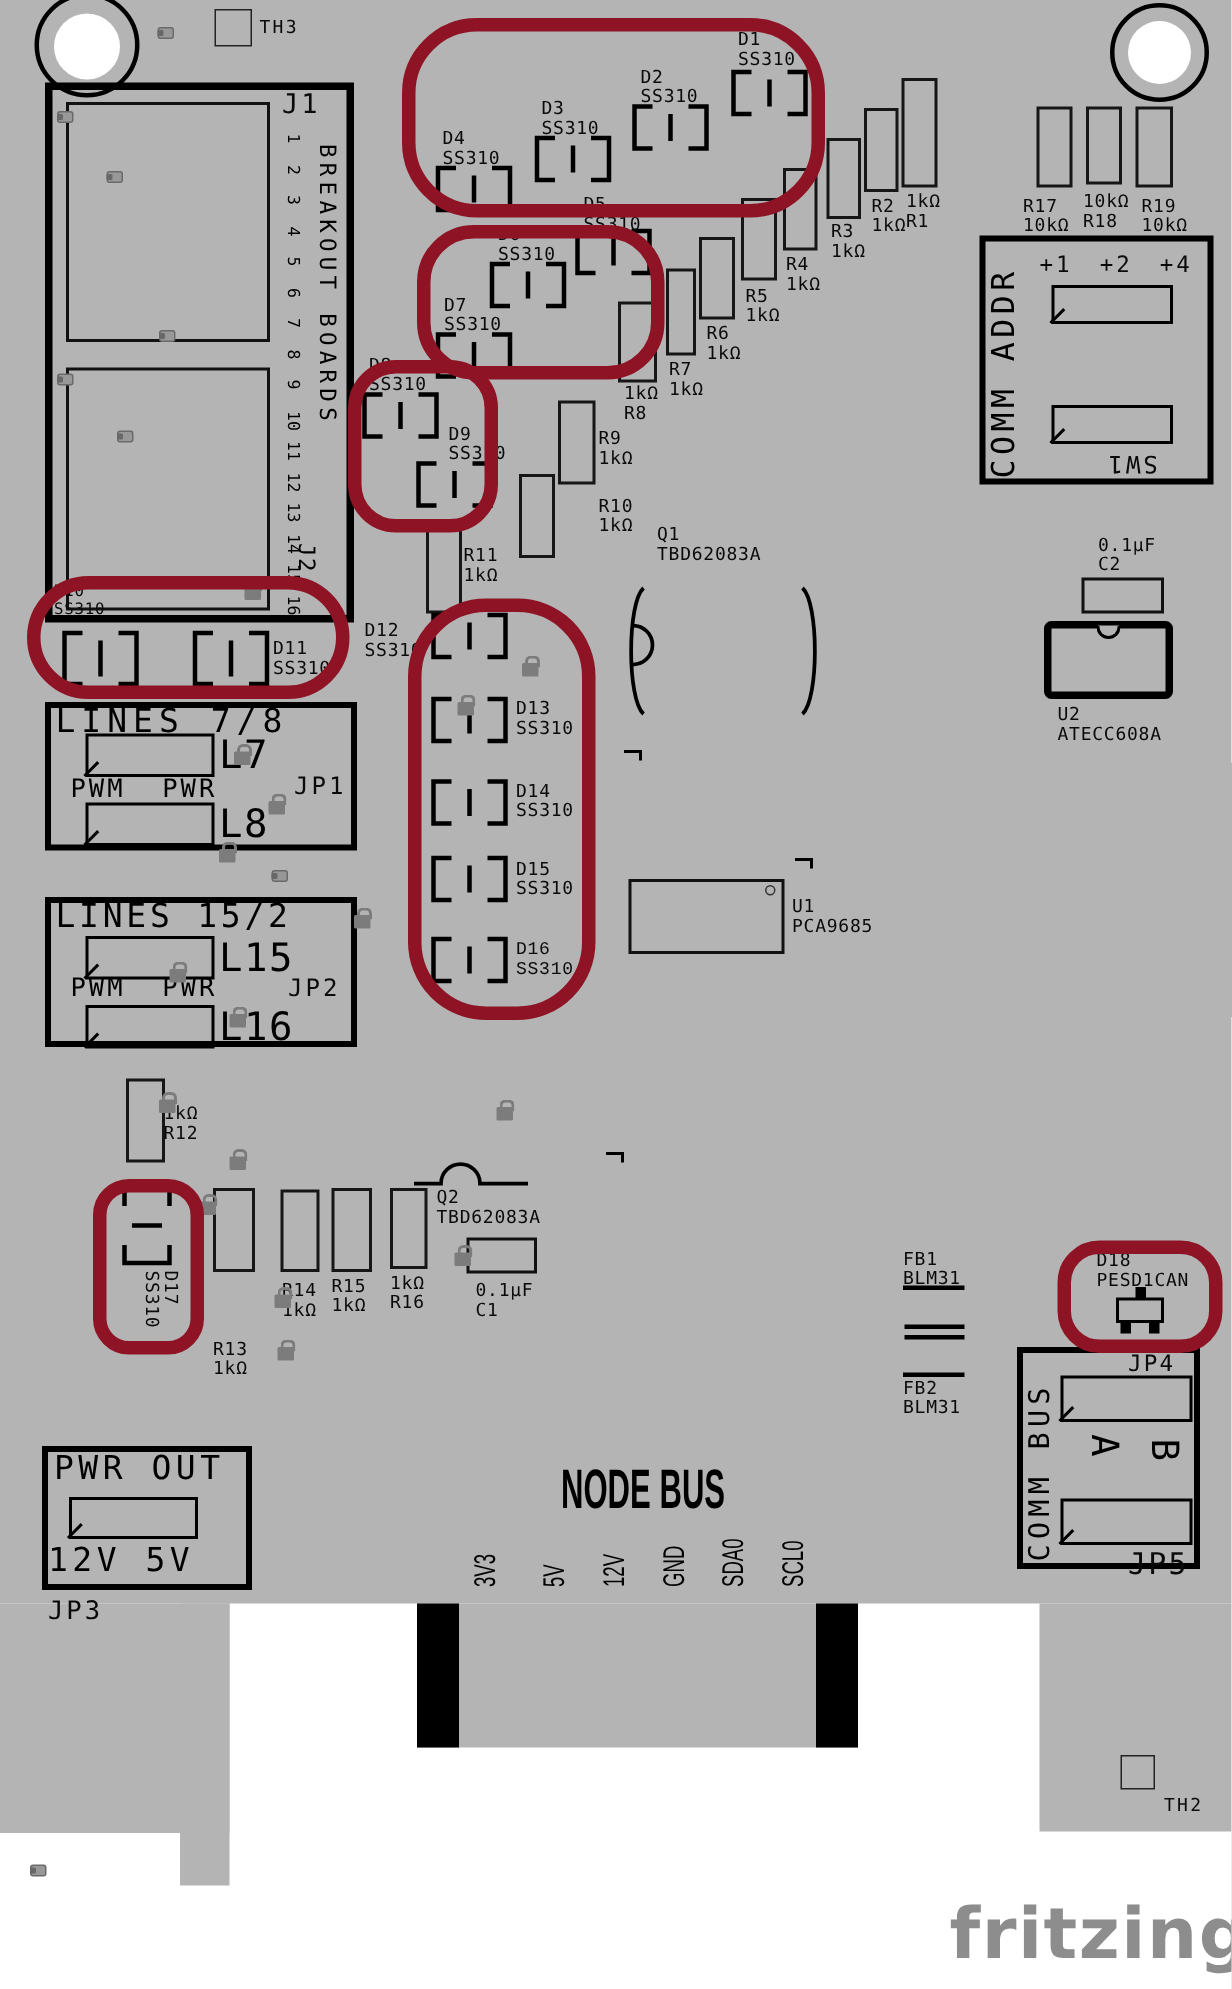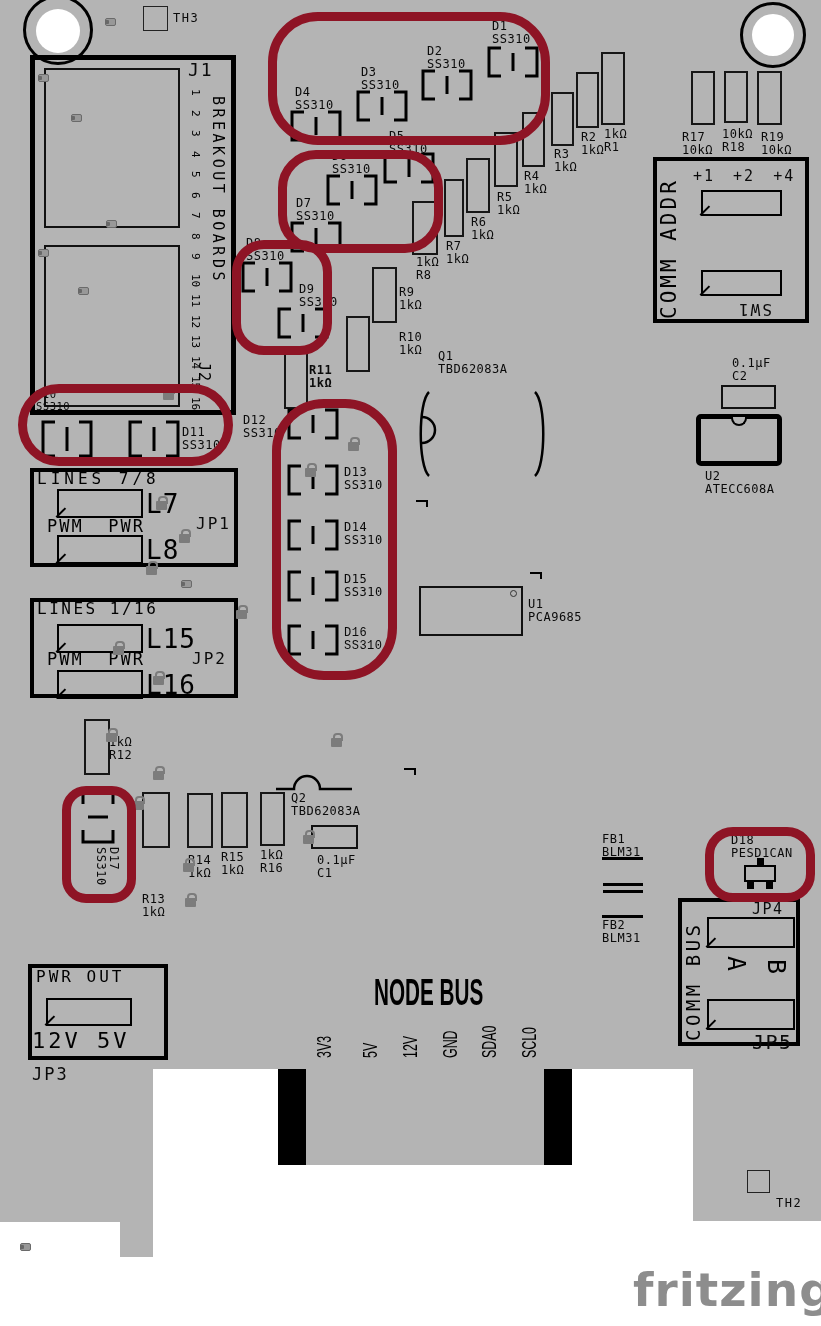--- a/index.html
+++ b/index.html
@@ -4,21 +4,21 @@
 <style>
   html,body{margin:0;padding:0;background:#fff;}
   body{width:821px;height:1326px;position:relative;font-family:"DejaVu Sans Mono",monospace;overflow:hidden;}
   #stage{position:absolute;left:0;top:0;width:821px;height:1326px;}
   *{box-sizing:border-box;}
   .gray{position:absolute;background:#b4b4b4;}
   .tab{position:absolute;background:#000;}
   .abs{position:absolute;}
   .lbl{position:absolute;color:#0a0a0a;font:12px "DejaVu Sans Mono",monospace;line-height:1.12;letter-spacing:0.5px;white-space:pre;}
   .lbl span{display:block;}
-  .big{position:absolute;color:#000;font-family:"DejaVu Sans Mono",monospace;font-size:16px;letter-spacing:4px;white-space:pre;line-height:1;}
+  .big{position:absolute;color:#000;font-family:"DejaVu Sans Mono",monospace;font-size:22px;letter-spacing:4px;white-space:pre;line-height:1;}
   .box{position:absolute;border:4px solid #000;background:transparent;}
   .sq{position:absolute;border:1.5px solid #222;}
   .sq2{position:absolute;border:2px solid #111;}
   .slot{position:absolute;border:2.5px solid #000;}
   .slot i{position:absolute;left:-2px;bottom:-2px;width:13px;height:2px;background:#000;transform:rotate(-45deg);transform-origin:left bottom;}
   .vtext{position:absolute;writing-mode:vertical-rl;color:#000;font-family:"DejaVu Sans Mono",monospace;white-space:pre;line-height:1;}
   .rot-90{position:absolute;transform:rotate(-90deg);transform-origin:0 0;white-space:nowrap;color:#000;font-family:"DejaVu Sans Mono",monospace;line-height:1;}
   .rot90{position:absolute;transform:rotate(90deg);transform-origin:0 0;white-space:nowrap;color:#000;font-family:"DejaVu Sans Mono",monospace;line-height:1;}
   .rot180{transform:rotate(180deg);}
   .hole{position:absolute;border:3px solid #000;border-radius:50%;}
@@ -134,21 +134,21 @@
     </div>
   <div class="big" style="left:146px;top:491px;font-size:26px;letter-spacing:1px">L7</div>
   <div class="big" style="left:47px;top:518px;font-size:17px;letter-spacing:2px">PWM  PWR</div>
   <div class="lbl" style="left:196px;top:515px;font-size:16px;letter-spacing:2px">JP1</div>
   <div class="slot" style="left:57px;top:535px;width:86px;height:29px">
       <i></i>
     </div>
   <div class="big" style="left:146px;top:537px;font-size:26px;letter-spacing:1px">L8</div>
 
   <div class="box" style="left:30px;top:598px;width:208px;height:100px"></div>
-  <div class="big" style="left:37px;top:601px;letter-spacing:2.5px">LINES 1/16</div>
+  <div class="big" style="left:37px;top:601px;letter-spacing:2.5px">LINES 15/2</div>
   <div class="slot" style="left:57px;top:624px;width:86px;height:29px">
       <i></i>
     </div>
   <div class="big" style="left:146px;top:626px;font-size:26px;letter-spacing:1px">L15</div>
   <div class="big" style="left:47px;top:651px;font-size:17px;letter-spacing:2px">PWM  PWR</div>
   <div class="lbl" style="left:192px;top:650px;font-size:16px;letter-spacing:2px">JP2</div>
   <div class="slot" style="left:57px;top:670px;width:86px;height:29px">
       <i></i>
     </div>
   <div class="big" style="left:146px;top:672px;font-size:26px;letter-spacing:1px">L16</div>
@@ -209,21 +209,21 @@
       <div class="res" style="left: 412px; top: 201px; width: 26px; height: 54px;"></div>
       <div class="lbl" style="left: 416px; top: 256px;">1kΩ
 R8</div>
       <div class="res" style="left: 372px; top: 267px; width: 25px; height: 56px;"></div>
       <div class="lbl" style="left: 399px; top: 286px;">R9
 1kΩ</div>
       <div class="res" style="left: 346px; top: 316px; width: 24px; height: 56px;"></div>
       <div class="lbl" style="left: 371px; top: 331px; margin-left: 28px;">R10
 1kΩ</div>
       <div class="res" style="left: 284px; top: 347px; width: 24px; height: 62px;"></div>
-      <div class="lbl" style="left: 309px; top: 364px; font-weight: bold;">R11
+      <div class="lbl" style="left: 309px; top: 364px;">R11
 1kΩ</div>
       <div class="res" style="left: 84px; top: 719px; width: 26px; height: 56px;"></div>
       <div class="lbl" style="left: 109px; top: 736px;">1kΩ
 R12</div>
       <div class="res" style="left: 142px; top: 792px; width: 28px; height: 56px;"></div>
       <div class="lbl" style="left: 142px; top: 851px; margin-top: 42px;">R13
 1kΩ</div>
       <div class="res" style="left: 187px; top: 793px; width: 26px; height: 55px;"></div>
       <div class="lbl" style="left: 188px; top: 854px;">R14
 1kΩ</div>

